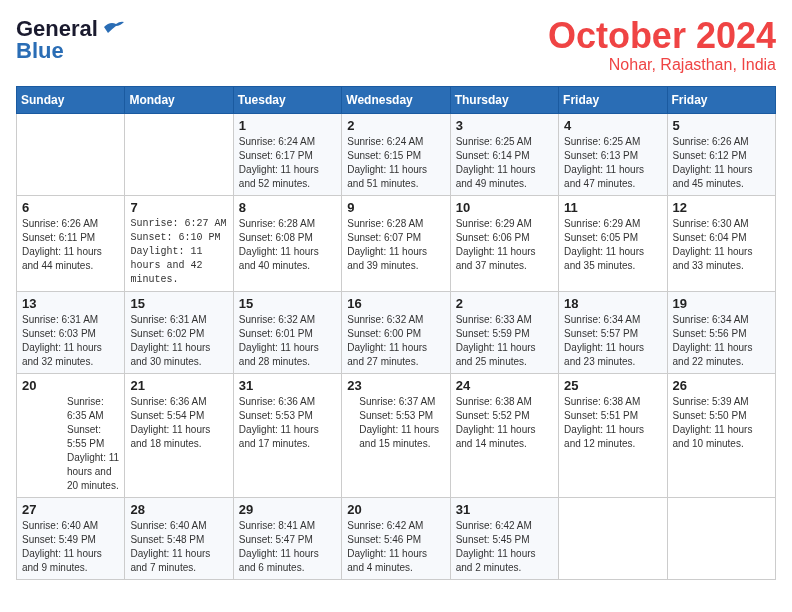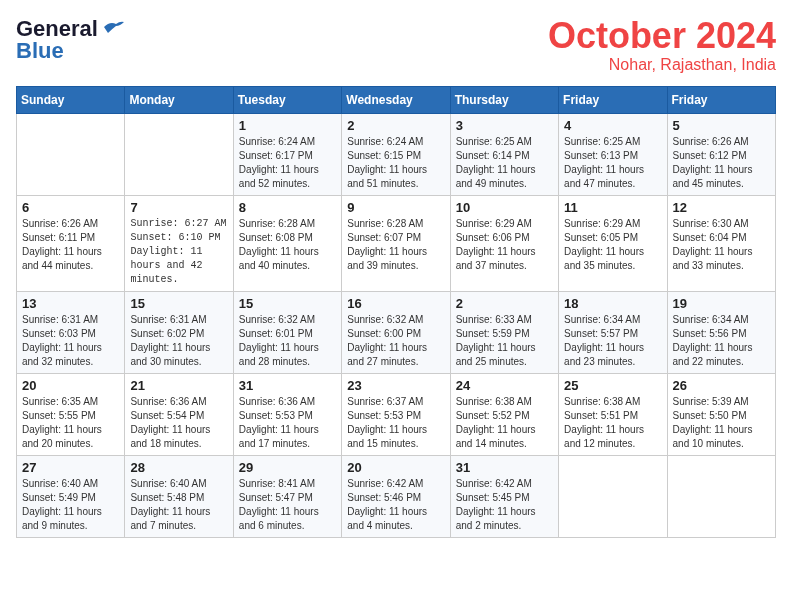--- a/index.html
+++ b/index.html
@@ -226,39 +226,39 @@
         <td>
           <span class="day-num">19</span>
           <div class="day-info" style="white-space: pre-line;">Sunrise: 6:34 AM
 Sunset: 5:56 PM
 Daylight: 11 hours and 22 minutes.</div>
         </td>
       </tr>
       <tr>
         <td>
           <span class="day-num">20</span>
-          <div class="day-info" style="white-space: pre-line;">Sunrise: 6:35 AM
+          <div class="day-info" style="white-space: pre-line; margin-left: 45px;">Sunrise: 6:35 AM
 Sunset: 5:55 PM
 Daylight: 11 hours and 20 minutes.</div>
         </td>
         <td>
           <span class="day-num">21</span>
           <div class="day-info" style="white-space: pre-line;">Sunrise: 6:36 AM
 Sunset: 5:54 PM
 Daylight: 11 hours and 18 minutes.</div>
         </td>
         <td>
           <span class="day-num">31</span>
           <div class="day-info" style="white-space: pre-line;">Sunrise: 6:36 AM
 Sunset: 5:53 PM
 Daylight: 11 hours and 17 minutes.</div>
         </td>
         <td>
           <span class="day-num">23</span>
-          <div class="day-info" style="white-space: pre-line;">Sunrise: 6:37 AM
+          <div class="day-info" style="white-space: pre-line; margin-left: 12px;">Sunrise: 6:37 AM
 Sunset: 5:53 PM
 Daylight: 11 hours and 15 minutes.</div>
         </td>
         <td>
           <span class="day-num">24</span>
           <div class="day-info" style="white-space: pre-line;">Sunrise: 6:38 AM
 Sunset: 5:52 PM
 Daylight: 11 hours and 14 minutes.</div>
         </td>
         <td>

